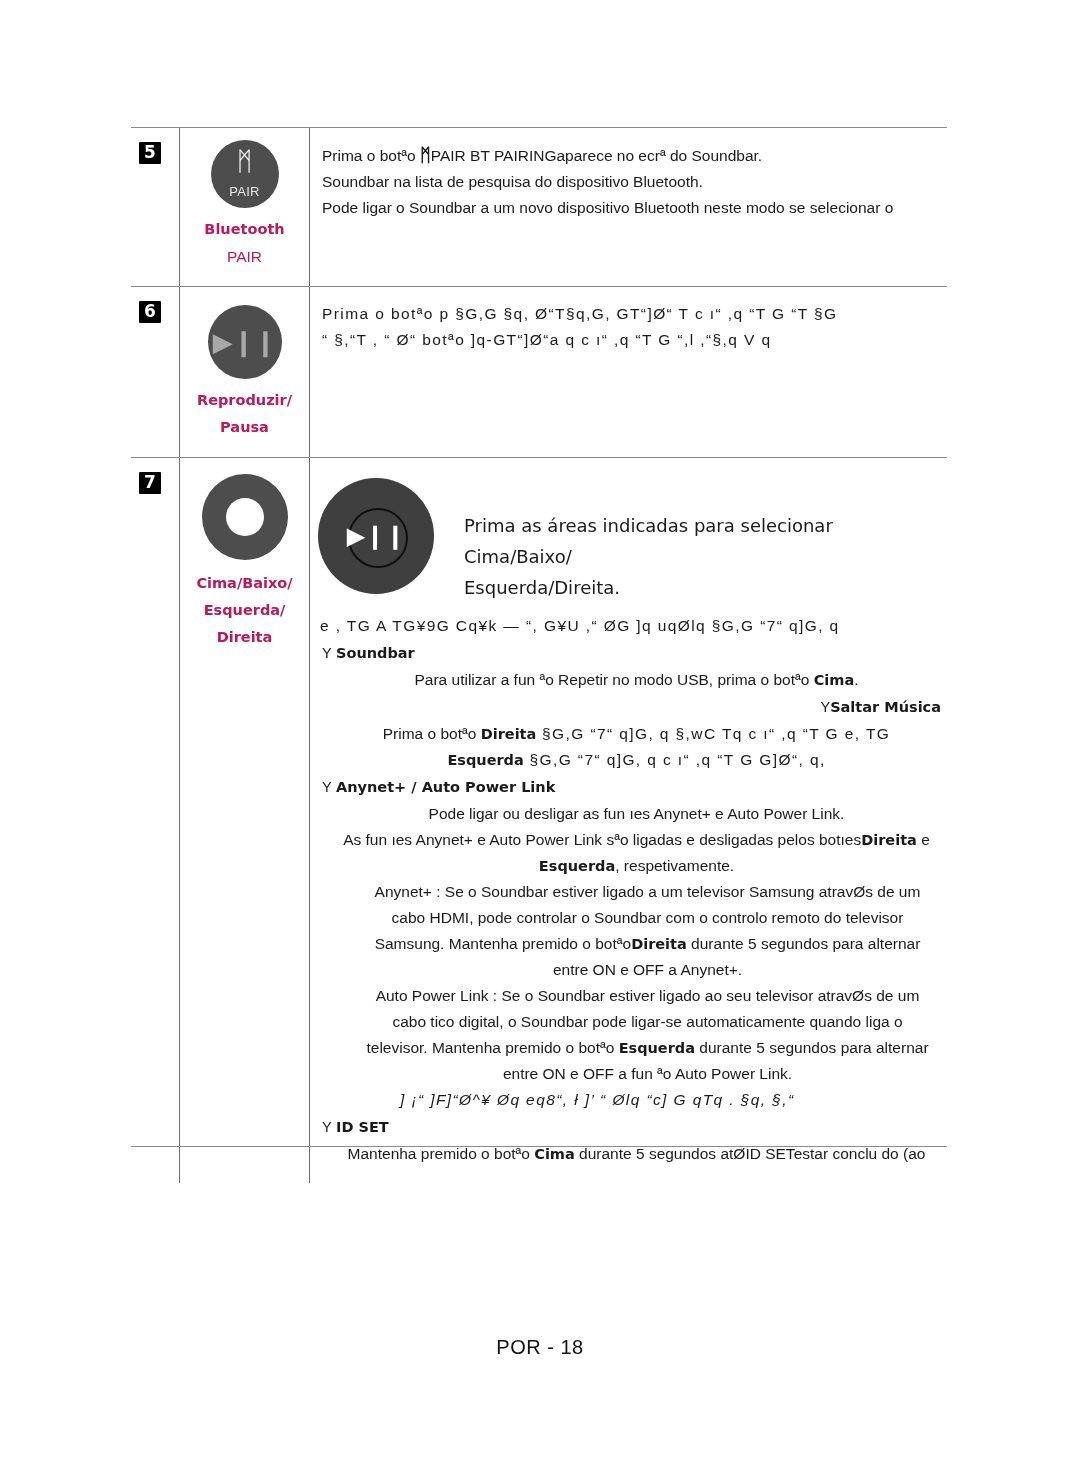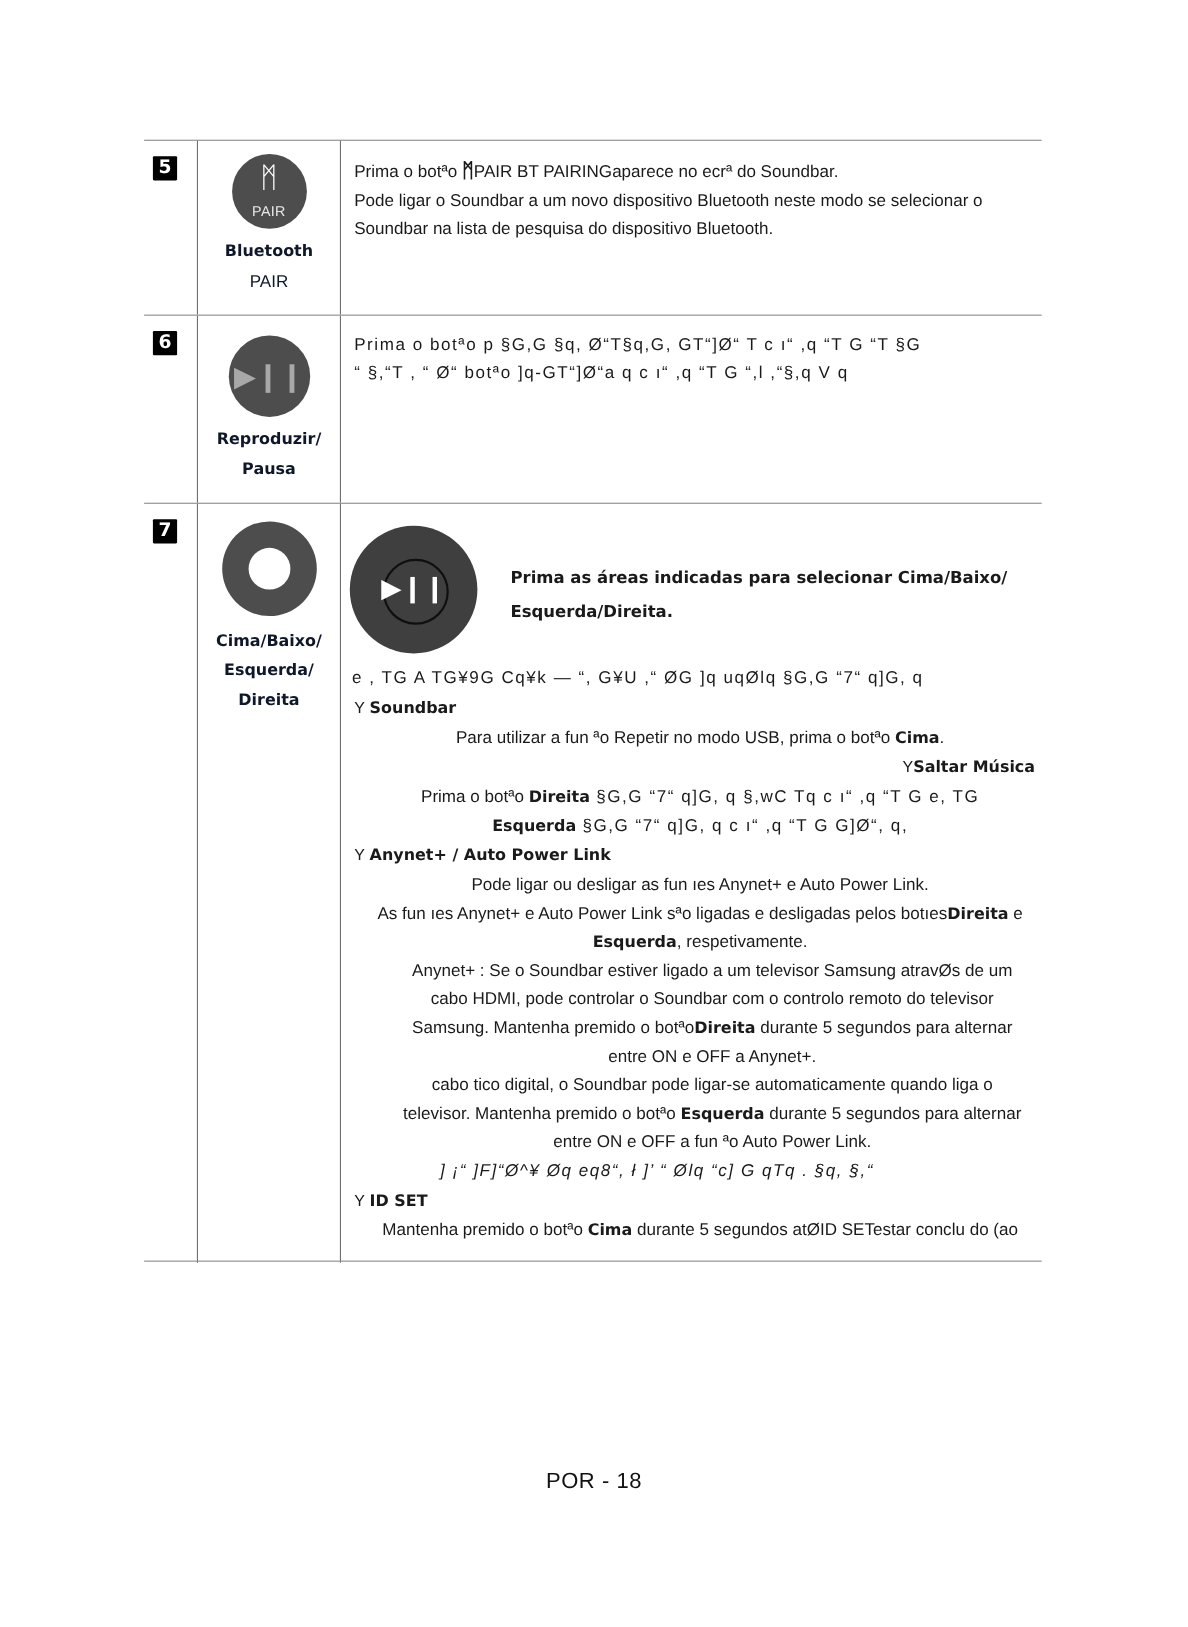--- a/index.html
+++ b/index.html
@@ -134,21 +134,21 @@
     margin: -19px 0 0 -19px;
     background: #ffffff;
     border-radius: 50%;
   }
 
   .icon-caption {
     font-family: "DejaVu Sans", sans-serif;
     font-weight: bold;
     font-size: 14.5px;
     line-height: 27px;
-    color: #0f172a;
+    color: #be185d;
   }
 
   
   .line {
     font-size: 15.5px;
     line-height: 26px;
     white-space: nowrap;
   }
   .garble {
     font-family: "Liberation Sans", sans-serif;
@@ -191,22 +191,22 @@
     top: 50%;
     transform: translateY(-50%);
     text-align: center;
     color: #ffffff;
     font-size: 24px;
     line-height: 24px;
   }
   .diagram-text {
     padding: 32px 0 0 30px;
     font-family: "DejaVu Sans", sans-serif;
-    font-weight: bold;
-    font-size: 15px;
+    font-weight: normal;
+    font-size: 18px;
     line-height: 31px;
   }
 
   .bullet-head {
     font-family: "DejaVu Sans", sans-serif;
     font-weight: bold;
     font-size: 14.5px;
     line-height: 28px;
   }
   .bullet-mark {
@@ -261,22 +261,22 @@
             <span class="bt-glyph">ᛗ</span>
             <span class="pair-text">PAIR</span>
           </div>
           <div class="icon-caption">Bluetooth</div>
           <div class="icon-caption" style="font-family:'Liberation Sans',sans-serif;font-weight:normal;font-size:15.5px;">PAIR</div>
         </div>
         <div class="col-body">
           <div class="line">
             <span>Prima o botªo </span><span style="font-size:18px;font-weight:bold;">ᛗ</span><span>PAIR</span><span>  BT PAIRINGaparece no ecrª do Soundbar.</span>
           </div>
+          <div class="line">Soundbar na lista de pesquisa do dispositivo Bluetooth.</div>
           <div class="line">Pode ligar o Soundbar a um novo dispositivo Bluetooth neste modo se selecionar o</div>
-          <div class="line">Soundbar na lista de pesquisa do dispositivo Bluetooth.</div>
         </div>
       </div>
     </div>
 
     <div class="row">
       <div class="row-inner">
         <div class="col-num">
           <span class="step-num">6</span>
         </div>
         <div class="col-icon">
@@ -350,20 +350,21 @@
           <div class="indent2">
             <div class="para">Anynet+ : Se o Soundbar estiver ligado a um televisor Samsung atravØs de um</div>
             <div class="para">cabo HDMI, pode controlar o Soundbar com o controlo remoto do televisor</div>
             <div class="para">
               <span>Samsung. Mantenha premido o botªo</span><b>Direita</b><span> durante 5 segundos para alternar</span>
             </div>
             <div class="para">entre ON e OFF a Anynet+.</div>
           </div>
 
           <div class="indent2">
+            <div class="para">Auto Power Link : Se o Soundbar estiver ligado ao seu televisor atravØs de um</div>
             <div class="para">cabo  tico digital, o Soundbar pode ligar-se automaticamente quando liga o</div>
             <div class="para">
               <span>televisor. Mantenha premido o botªo </span><b>Esquerda</b><span> durante 5 segundos para alternar</span>
             </div>
             <div class="para">entre ON e OFF a fun ªo Auto Power Link.</div>
           </div>
 
           <div class="garble" style="padding-left:86px;font-style:italic;">] ¡“  ]F]“Ø^¥  Øq eq8“, ł ]’ “ Ølq  “c] G   qTq .  §q, §,“</div>
           <div class="bullet-head" style="padding-left:8px;">
             <span class="bullet-mark">Y</span><span>ID SET</span>

